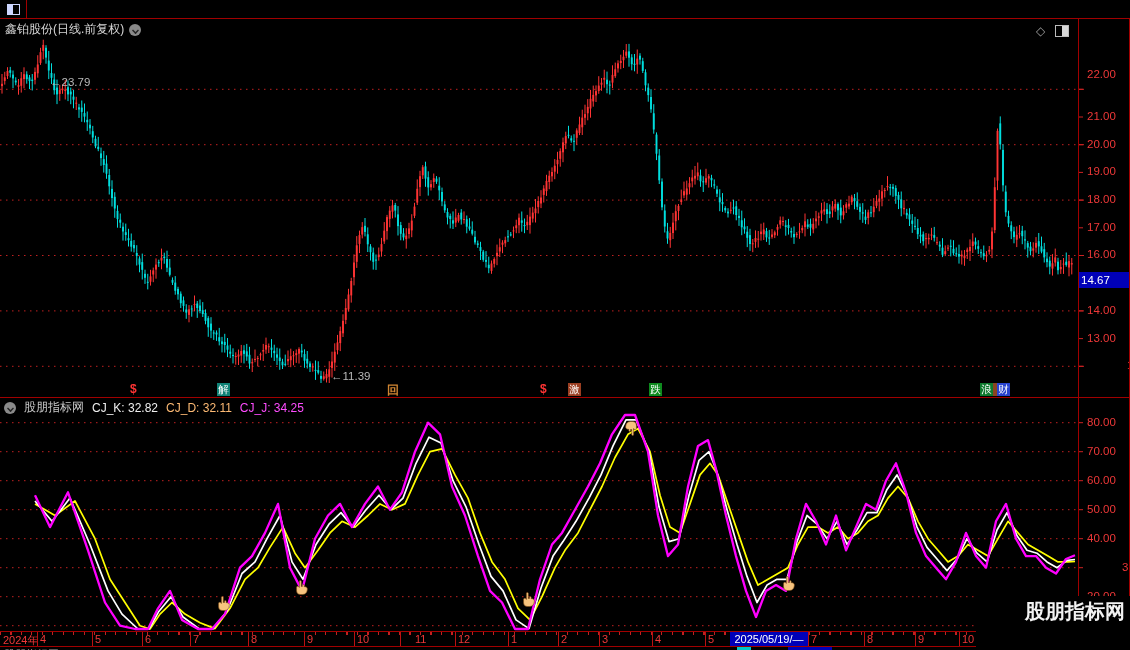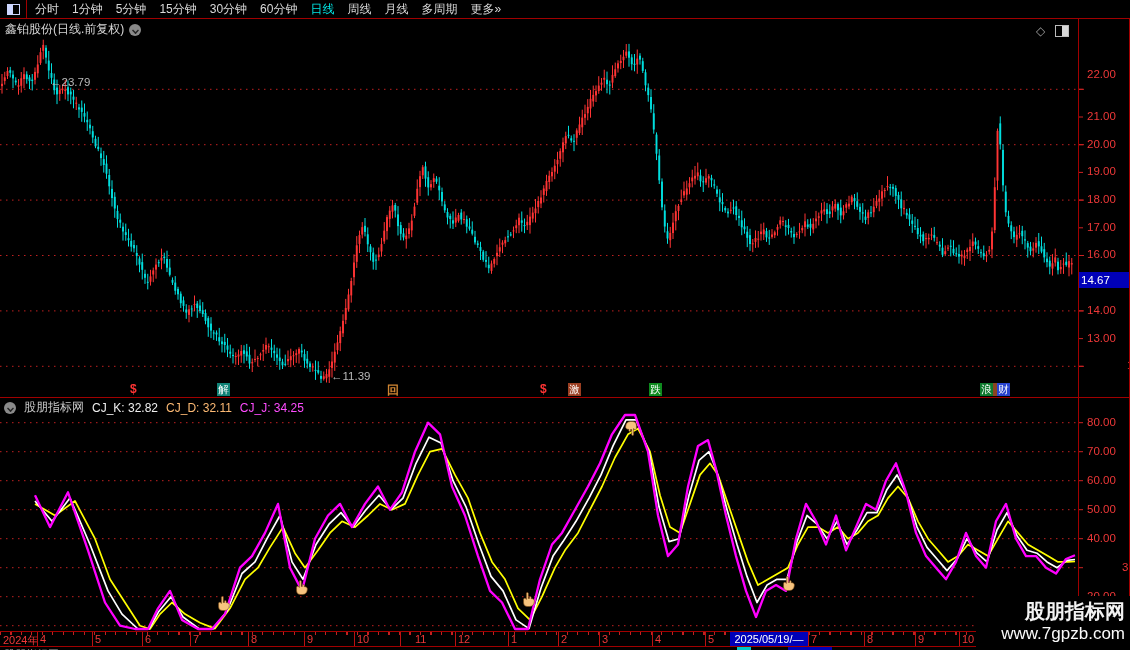--- a/index.html
+++ b/index.html
@@ -897,33 +897,20 @@
         <g transform="translate(625,420) rotate(180 8 8)">
           <path d="M7.4 1.3 c0-1.1 1.9-1.1 1.9 0 l0 5.2 1.15 0 0-1.3 c0-1 1.7-1 1.7 0 l0 1.45 0.9 0.05 c1.5 0.1 2.4 1.1 2.3 2.6 -0.15 2.9-1.7 5.2-4.6 5.2 l-2.3 0 c-2.4 0-3.9-1.6-3.9-4 l0-2.9 c0-1.3 1.5-1.6 2.3-0.75 l0.55 0.6 z" fill="#f6c37e" stroke="#7a4a12" stroke-width="0.6"></path>
         </g>
       </svg>
     </div>
 
   <div class="menubar">
     <div class="menu-icon-cell">
       <div class="split-icon"></div>
     </div>
-    <div class="left-menu" id="left-menu">
-        <span>分时</span>
-        <span>1分钟</span>
-        <span>5分钟</span>
-        <span>15分钟</span>
-        <span>30分钟</span>
-        <span>60分钟</span>
-        <span style="color: rgb(0, 229, 229);">日线</span>
-        <span>周线</span>
-        <span>月线</span>
-        <span>多周期</span>
-        <span>更多»</span>
-      </div>
   </div>
 
   <div class="chart-title">
     <span>鑫铂股份(日线.前复权)</span>
     <span class="chev-circle"></span>
   </div>
 
   <div class="corner-icons">
     <span class="diamond">◇</span>
     <span class="split2"></span>
@@ -1027,16 +1014,15 @@
   </div>
 
   <div class="bottom-strip">
     <span class="bs-txt">股朋指标网</span>
     <span class="bs-cyan"></span>
     <span class="bs-blue"></span>
   </div>
 
   <div class="watermark">
     <div class="wm1">股朋指标网</div>
-    <div class="wm2">www.7gpzb.com</div>
   </div>
 
 </div>
 
 </body></html>

